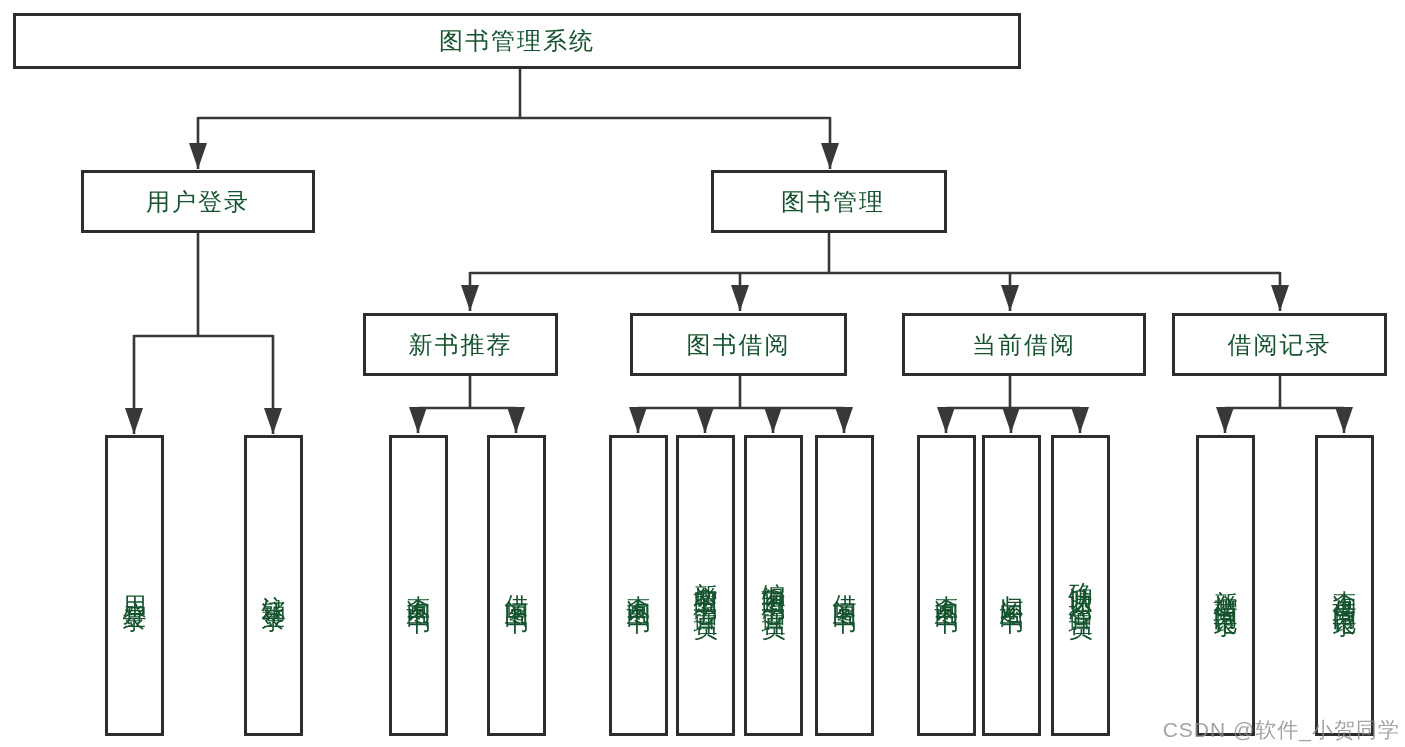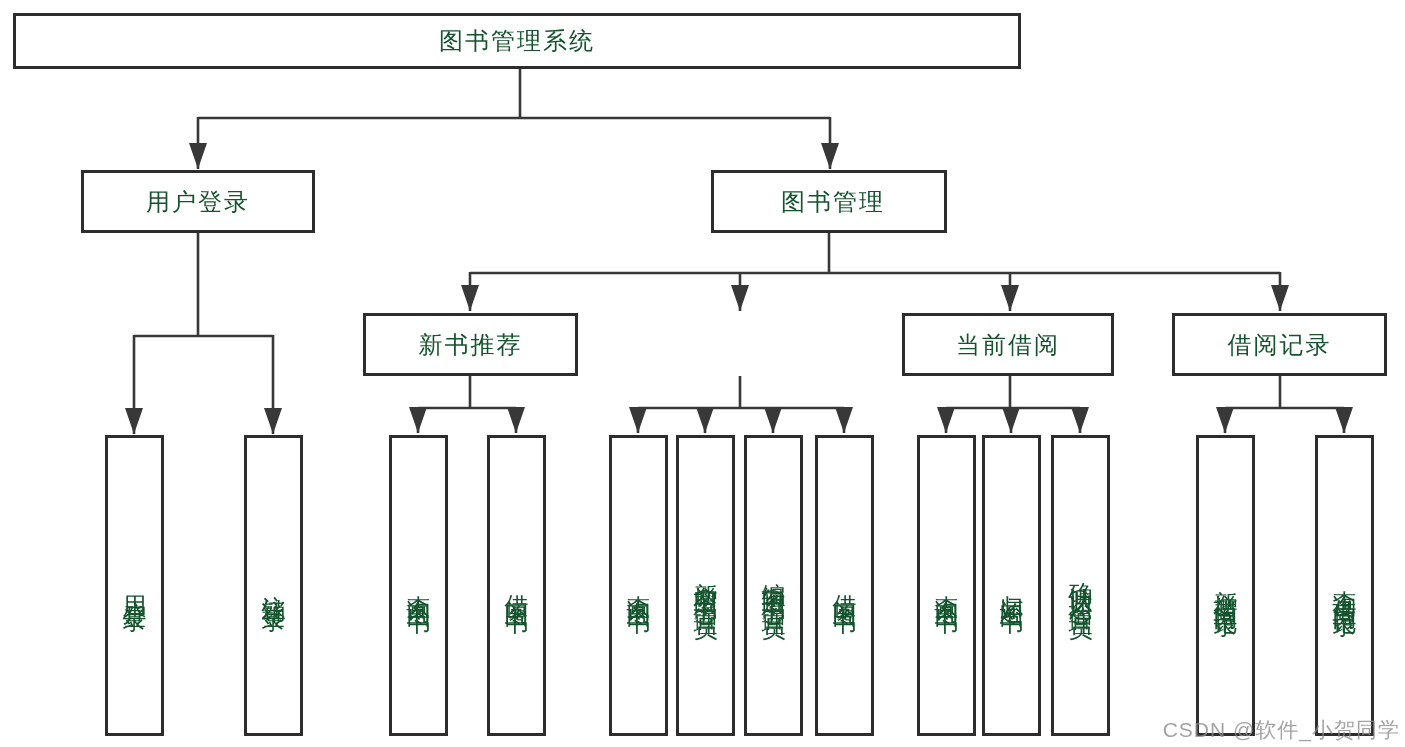--- a/index.html
+++ b/index.html
@@ -109,22 +109,23 @@
     <path class="ln" d="M1225 408 H1344"></path>
     <line class="ln" x1="1225" y1="407" x2="1225" y2="433" marker-end="url(#arrow)"></line>
     <line class="ln" x1="1344" y1="407" x2="1344" y2="433" marker-end="url(#arrow)"></line>
   </svg>
 
   <div class="box h" style="left:13px; top:13px; width:1008px; height:56px;">图书管理系统</div>
 
   <div class="box h" style="left:81px; top:170px; width:234px; height:63px;">用户登录</div>
   <div class="box h" style="left:711px; top:170px; width:236px; height:63px;padding-left:8px;">图书管理</div>
 
-  <div class="box h" style="left:363px; top:313px; width:215px; height:63px;">新书推荐</div>
-  <div class="box h" style="left:902px; top:313px; width:212px; height:63px;">当前借阅</div>
+  <div class="box h" style="left:363px; top:313px; width:195px; height:63px;">新书推荐</div>
+  <div class="box h" style="left:630px; top:313px; width:217px; height:63px;">图书借阅</div>
+  <div class="box h" style="left:902px; top:313px; width:244px; height:63px;">当前借阅</div>
   <div class="box h" style="left:1172px; top:313px; width:215px; height:63px;">借阅记录</div>
 
   <div class="box v" style="left:105px;">用户登录</div>
   <div class="box v" style="left:244px;">注销登录</div>
 
   <div class="box v" style="left:389px;">查询图书</div>
   <div class="box v" style="left:487px;">借阅图书</div>
 
   <div class="box v" style="left:609px;">查询图书</div>
   <div class="box v" style="left:676px;">新增图书（管理员）</div>

